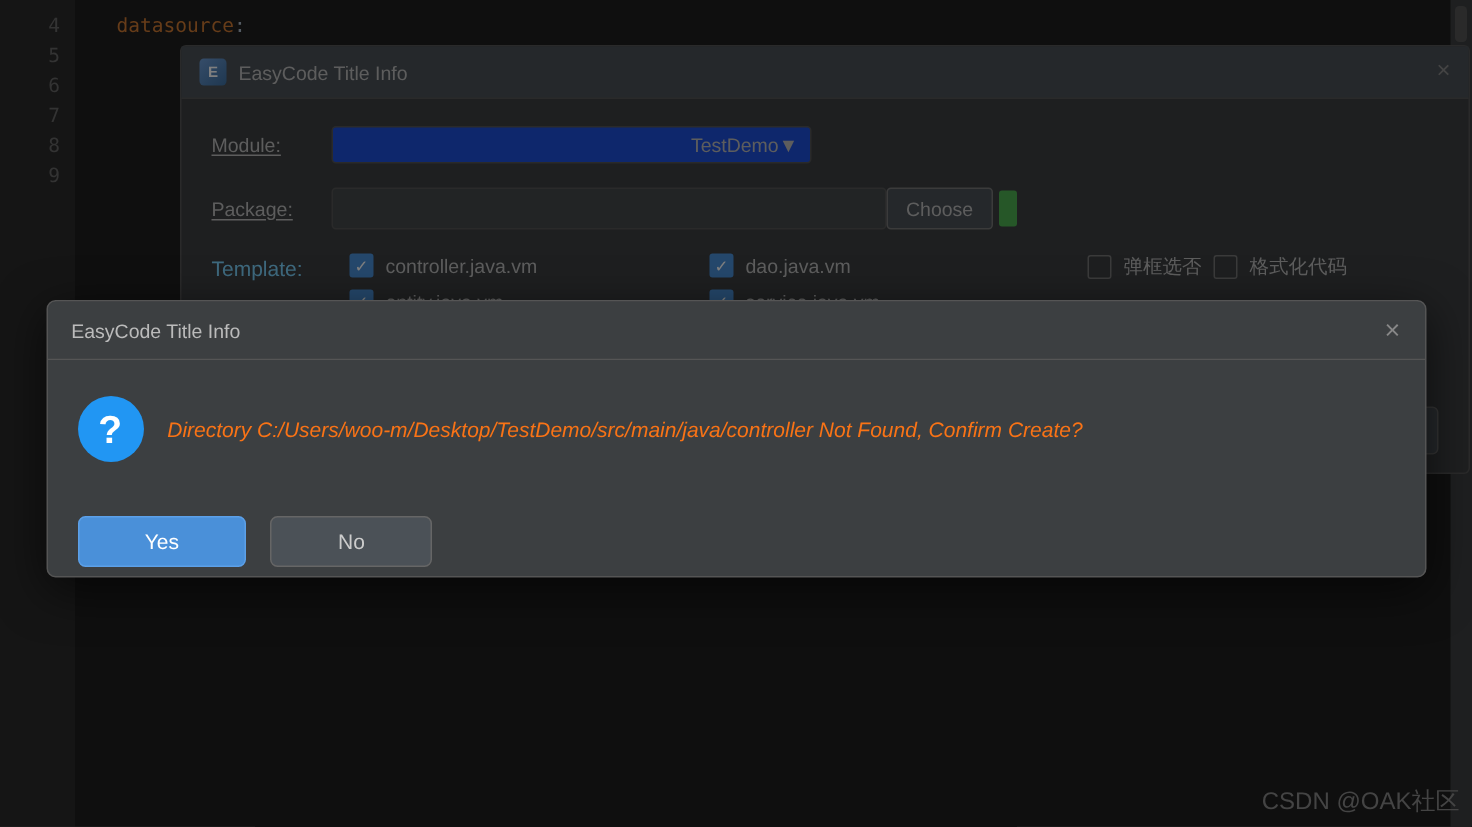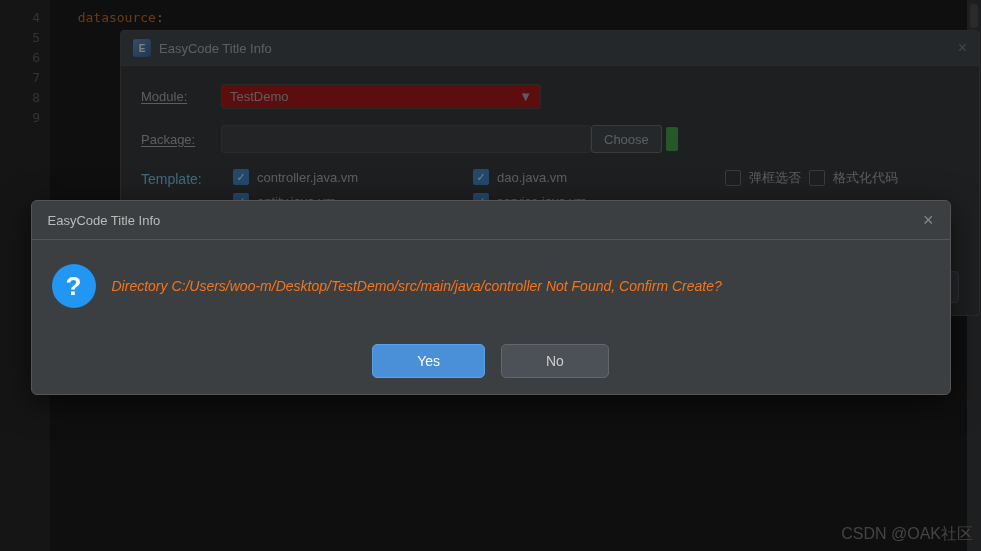--- a/index.html
+++ b/index.html
@@ -115,30 +115,30 @@
 
     .form-label {
       color: #bbb;
       font-size: 13px;
       min-width: 80px;
       text-decoration: underline;
       text-underline-offset: 2px;
     }
 
     .form-select {
-      background: #b91c1c;
+      background: #1d4ed8;
       border: 1px solid #555;
       color: #bbb;
       font-size: 13px;
       padding: 4px 8px;
       border-radius: 3px;
       width: 320px;
       display: flex;
       align-items: center;
-      justify-content: space-between;
+      justify-content: flex-end;
     }
 
     .form-input {
       background: #45494a;
       border: 1px solid #555;
       color: #bbb;
       font-size: 13px;
       padding: 4px 8px;
       border-radius: 3px;
       width: 370px;
@@ -311,23 +311,22 @@
 
     .confirm-message {
       color: #f97316;
       font-size: 14px;
       line-height: 1.5;
       font-style: italic;
     }
 
     .confirm-dialog-footer {
       display: flex;
-      justify-content: center;
       gap: 16px;
-      padding: 12px 20px 16px;
+      padding: 12px 20px 6px;
     }
 
     .btn-yes {
       background: #4a90d9;
       border: 1px solid #5ca0e8;
       color: white;
       font-size: 14px;
       padding: 8px 44px;
       border-radius: 5px;
       cursor: pointer;

